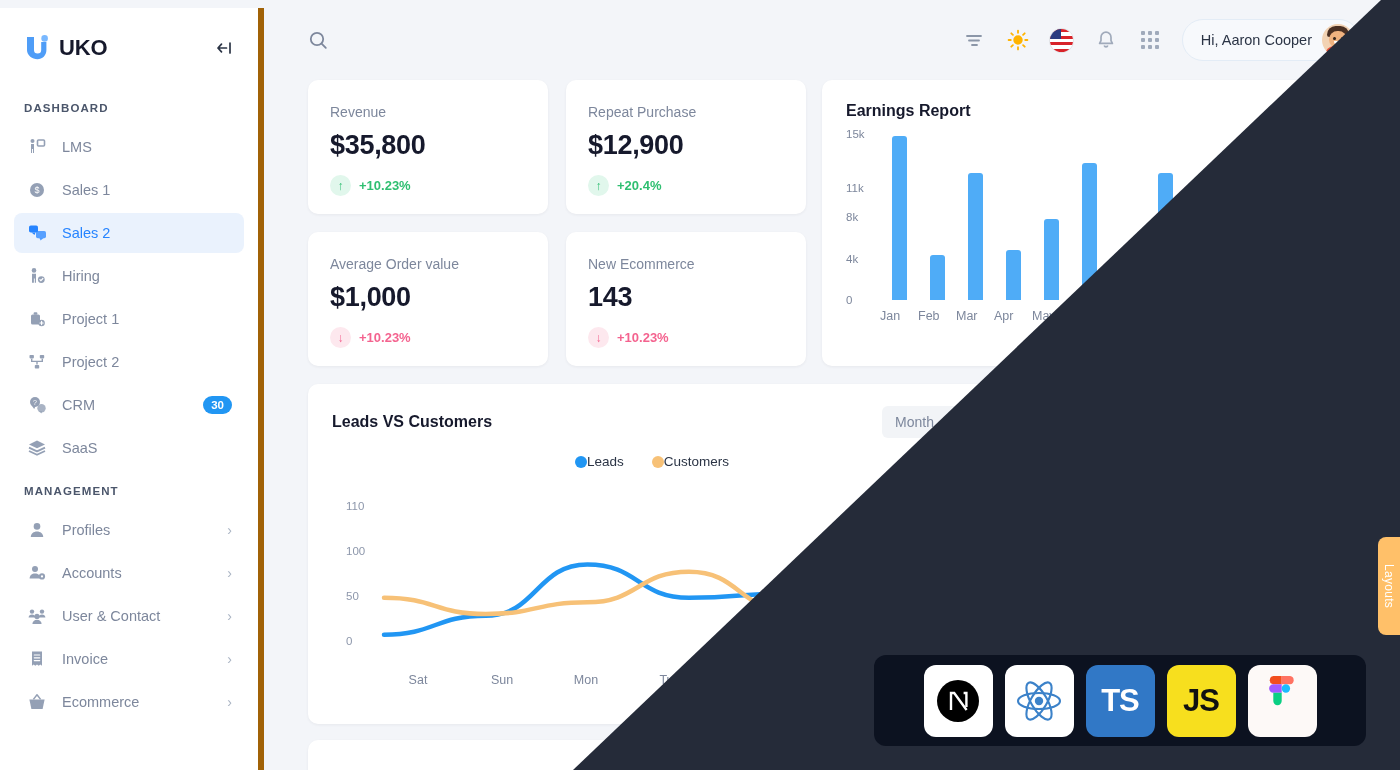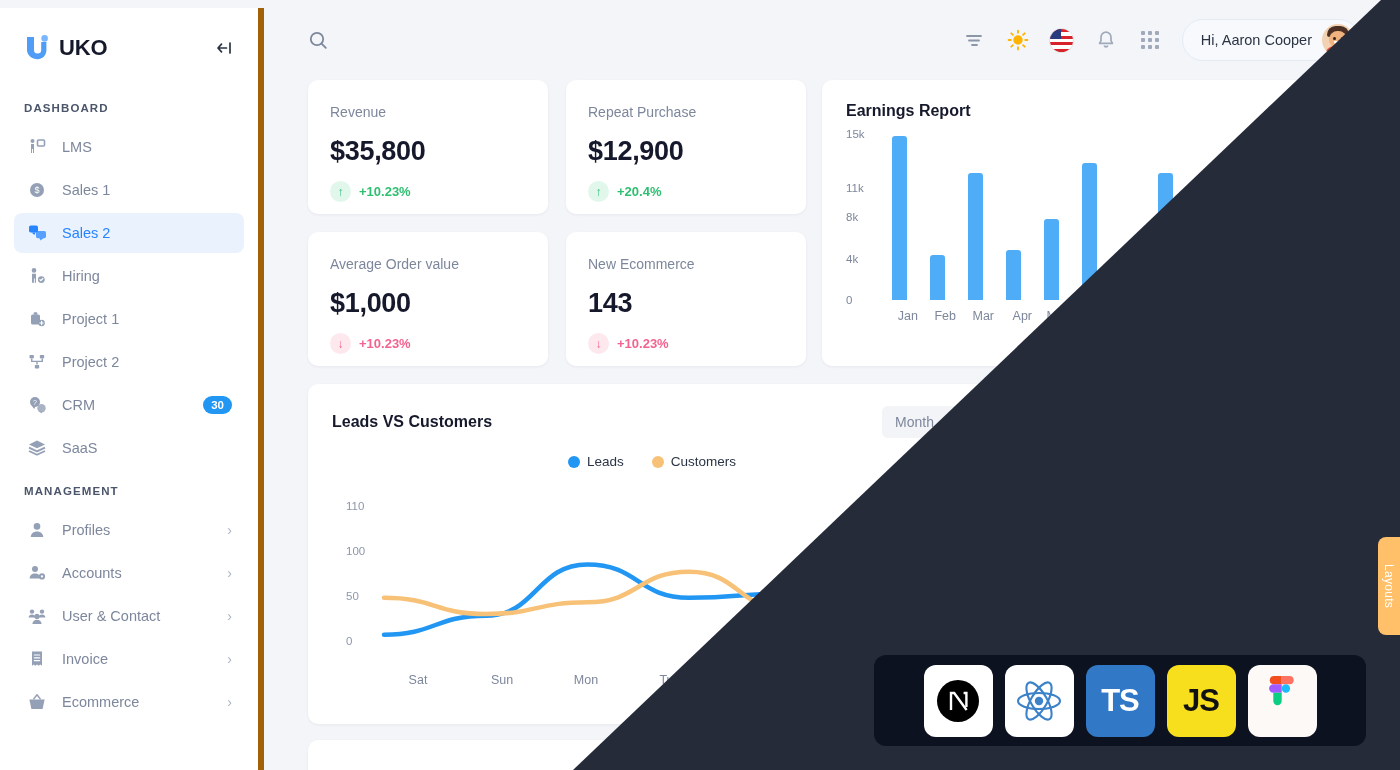--- a/index.html
+++ b/index.html
@@ -74,49 +74,49 @@
   #content{ padding:0 40px 0 44px; }
   .row{ display:flex; gap:16px; }
 
   .card{ background:#fff; border-radius:10px; box-shadow:0 1px 3px rgba(30,41,59,.06); }
 
   
   .stats-col{ width:498px; flex:none; }
   .stat-grid{ display:grid; grid-template-columns:1fr 1fr; gap:18px; }
   .stat-card{ height:134px; padding:24px 22px 0; }
   .stat-title{ font-size:14px; color:#7d879c; }
-  .stat-value{ font-size:27px; font-weight:700; color:#16192c; margin-top:16px; letter-spacing:-.3px; }
+  .stat-value{ font-size:27px; font-weight:700; color:#16192c; margin-top:10px; letter-spacing:-.3px; }
   .stat-delta{ display:flex; align-items:center; gap:8px; margin-top:14px; font-size:13px; font-weight:600; }
   .delta-ico{ width:21px; height:21px; border-radius:50%; display:flex; align-items:center; justify-content:center; font-size:12px; }
   .up .delta-ico{ background:#e1f7ec; color:#2fbf71; }
   .up .dlt{ color:#2fbf71; }
   .down .delta-ico{ background:#fde8ee; color:#f4638f; }
   .down .dlt{ color:#f4638f; }
 
   
   .earn-card{ flex:1; height:286px; padding:22px 24px 14px; position:relative; }
   .card-head{ display:flex; align-items:center; }
   .card-title{ font-size:16px; font-weight:700; color:#16192c; }
   .month-plain{ margin-left:auto; display:flex; align-items:center; gap:10px; font-size:14px; color:#2b3445; cursor:pointer; }
   .tri-down{ width:0;height:0;border-left:6px solid transparent;border-right:6px solid transparent;border-top:7px solid #2b3445; }
 
   .bars-wrap{ position:relative; height:200px; margin-top:14px; padding-left:34px; }
   .ytick{ position:absolute; left:0; font-size:11.5px; color:#7d879c; transform:translateY(-50%); }
   .bars{ position:relative; height:166px; display:flex; align-items:flex-end; gap:0; }
   .bar-col{ flex:1; display:flex; flex-direction:column; align-items:center; justify-content:flex-end; height:100%; }
   .bar{ width:15px; background:#4facf7; border-radius:3px 3px 0 0; }
   .xlabels{ display:flex; margin-top:9px; }
-  .xlabels span{ flex:1; text-align:right; font-size:12.5px; color:#7d879c; }
+  .xlabels span{ flex:1; text-align:left; font-size:12.5px; color:#7d879c; }
 
   
   .leads-card{ width:688px; flex:none; height:340px; padding:22px 24px 10px; }
   .month-select{ margin-left:auto; display:flex; align-items:center; gap:12px; background:#f2f4f7;
      border-radius:6px; padding:8px 13px; font-size:14px; color:#7d879c; cursor:pointer; }
   .legend{ display:flex; justify-content:center; gap:28px; margin-top:16px; }
-  .lg{ display:flex; align-items:center; gap:7px; font-size:13.5px; color:#2b3445; }
+  .lg{ display:flex; align-items:center; font-size:13.5px; color:#2b3445; }
   .dot{ width:12px; height:12px; border-radius:50%; }
   .line-area{ position:relative; height:190px; margin-top:10px; }
   .line-area .ylab{ position:absolute; left:14px; font-size:11.5px; color:#8d97ab; transform:translateY(-50%); }
   .xdays{ display:flex; margin-top:4px; padding-left:44px; padding-right:8px; }
   .xdays span{ flex:1; text-align:center; font-size:12.5px; color:#7d879c; }
 
   
   .proj-card{ flex:1; height:340px; background:#242a38; border-radius:10px; padding:20px; position:relative; }
   .proj-title{ text-align:center; font-size:15px; font-weight:700; color:#fff; }
   .donut-wrap{ position:relative; width:254px; height:254px; margin:14px auto 0; }

